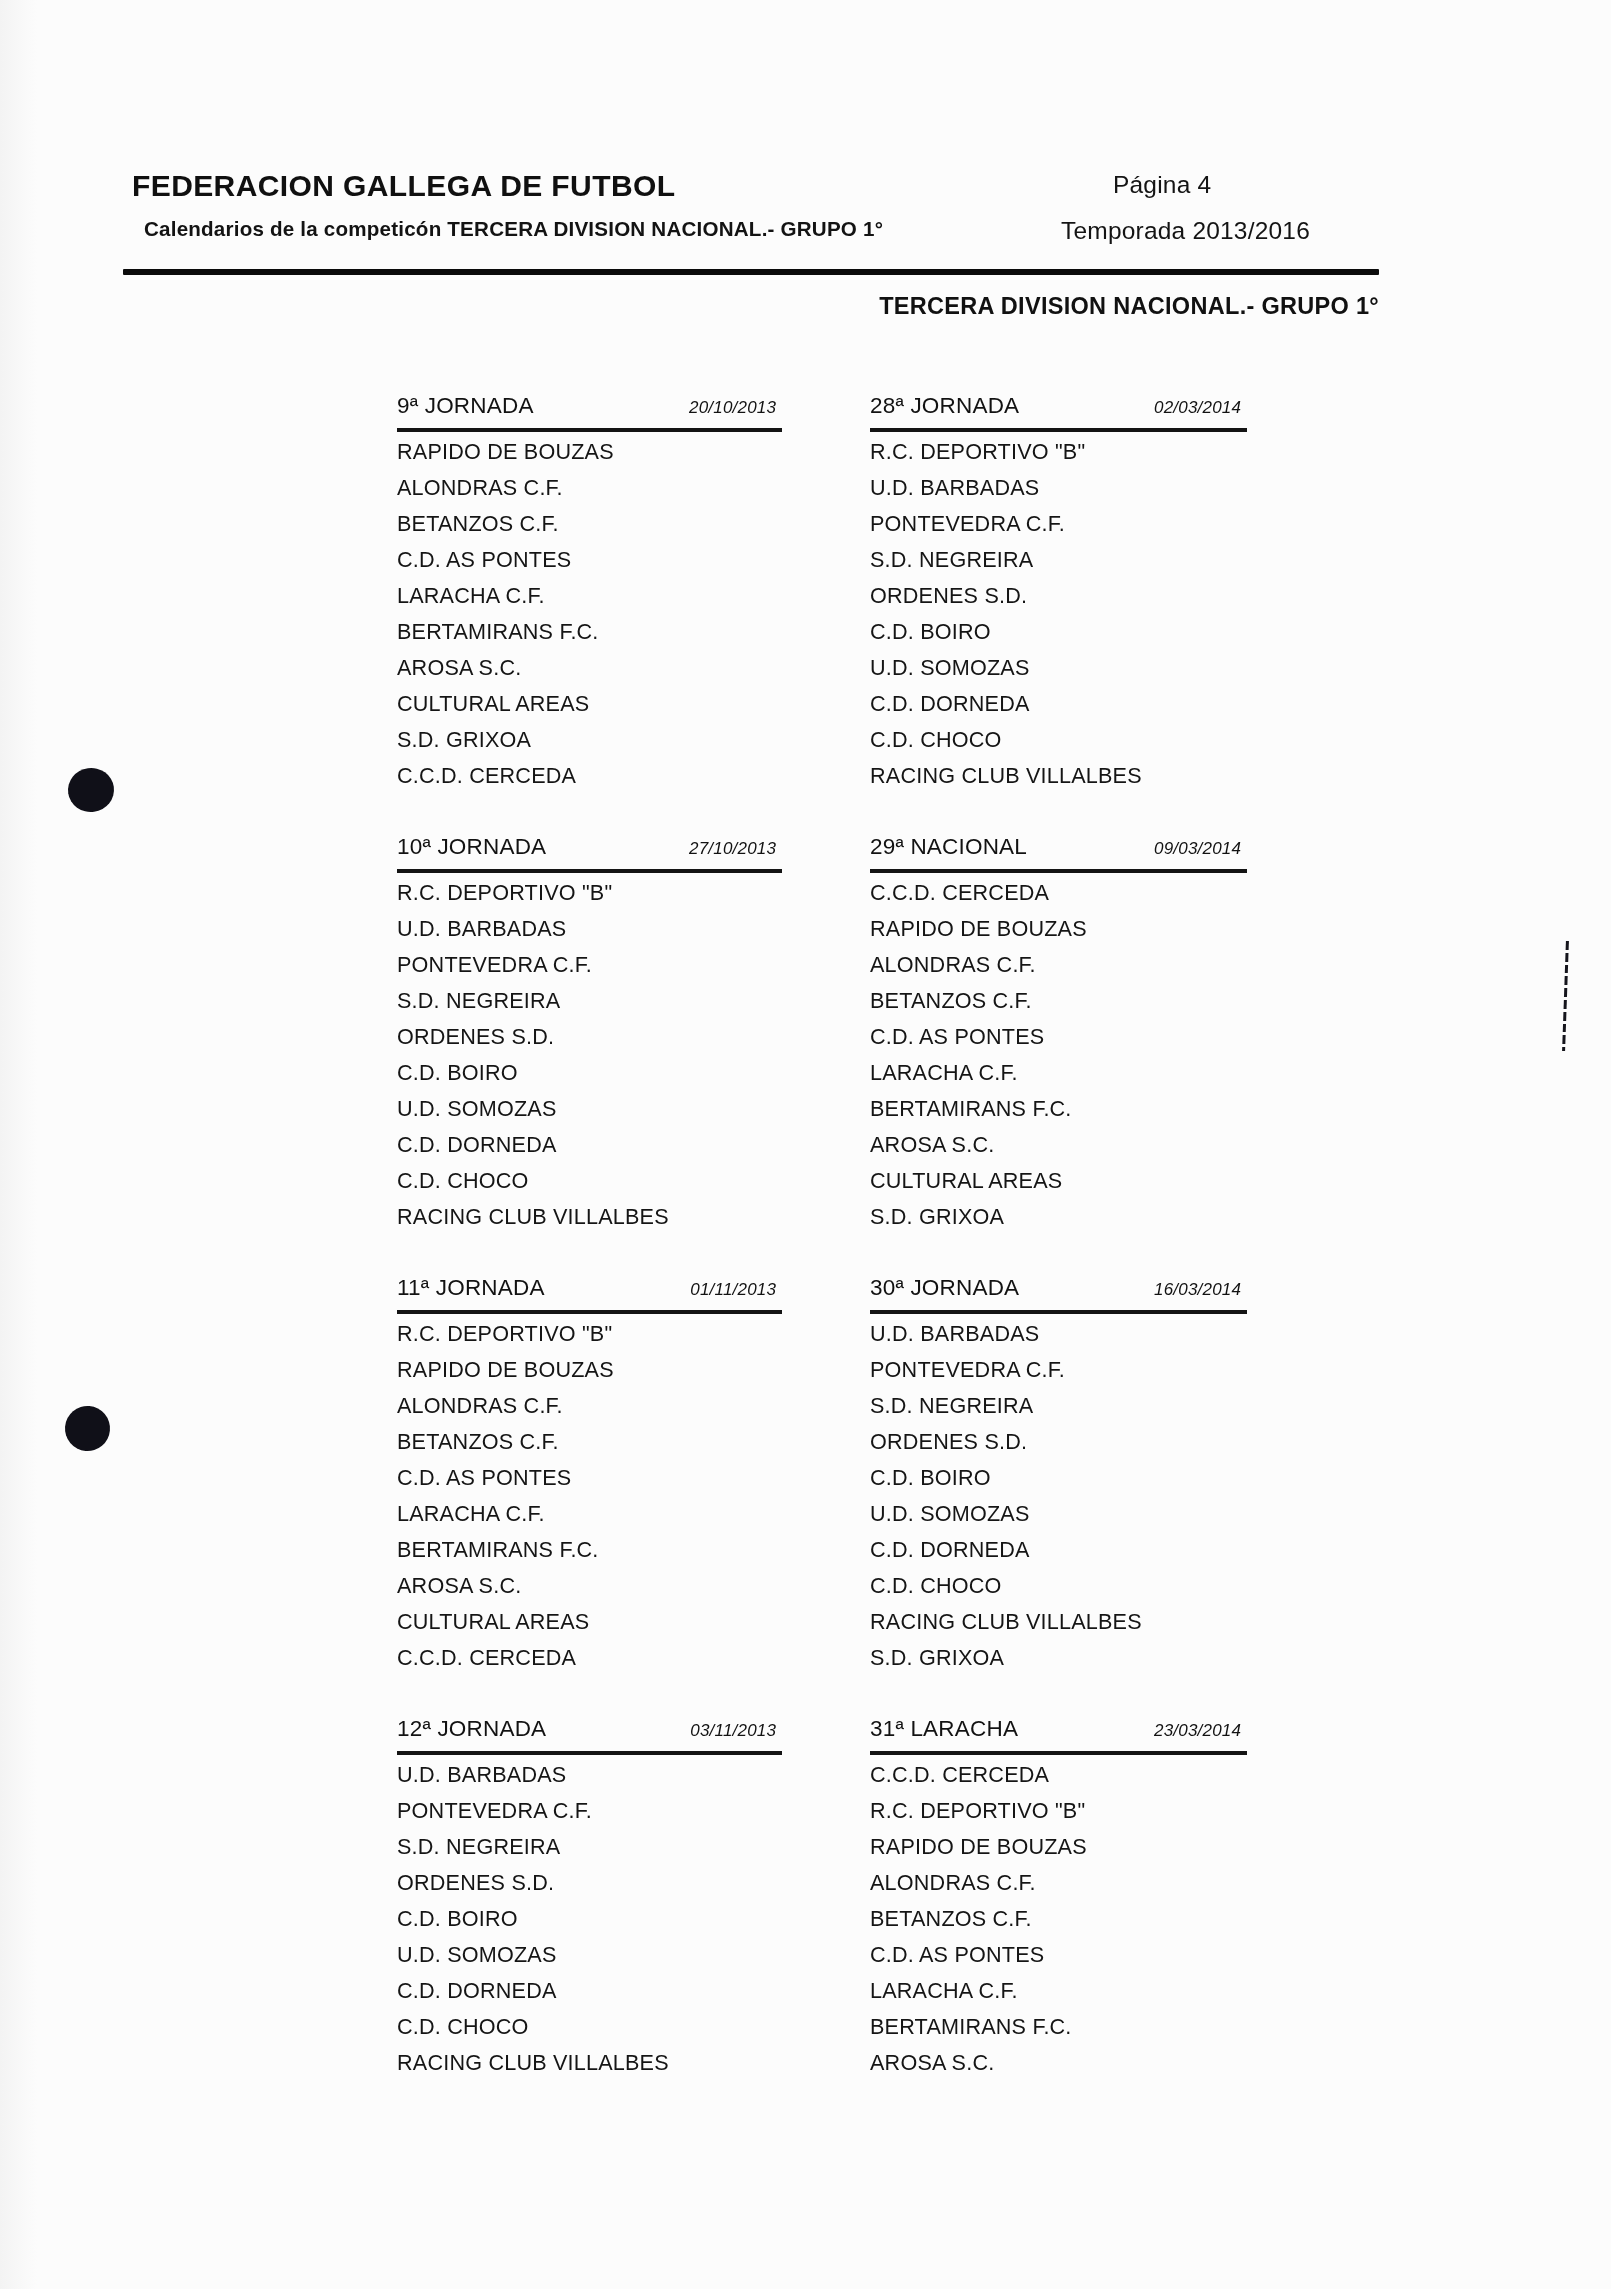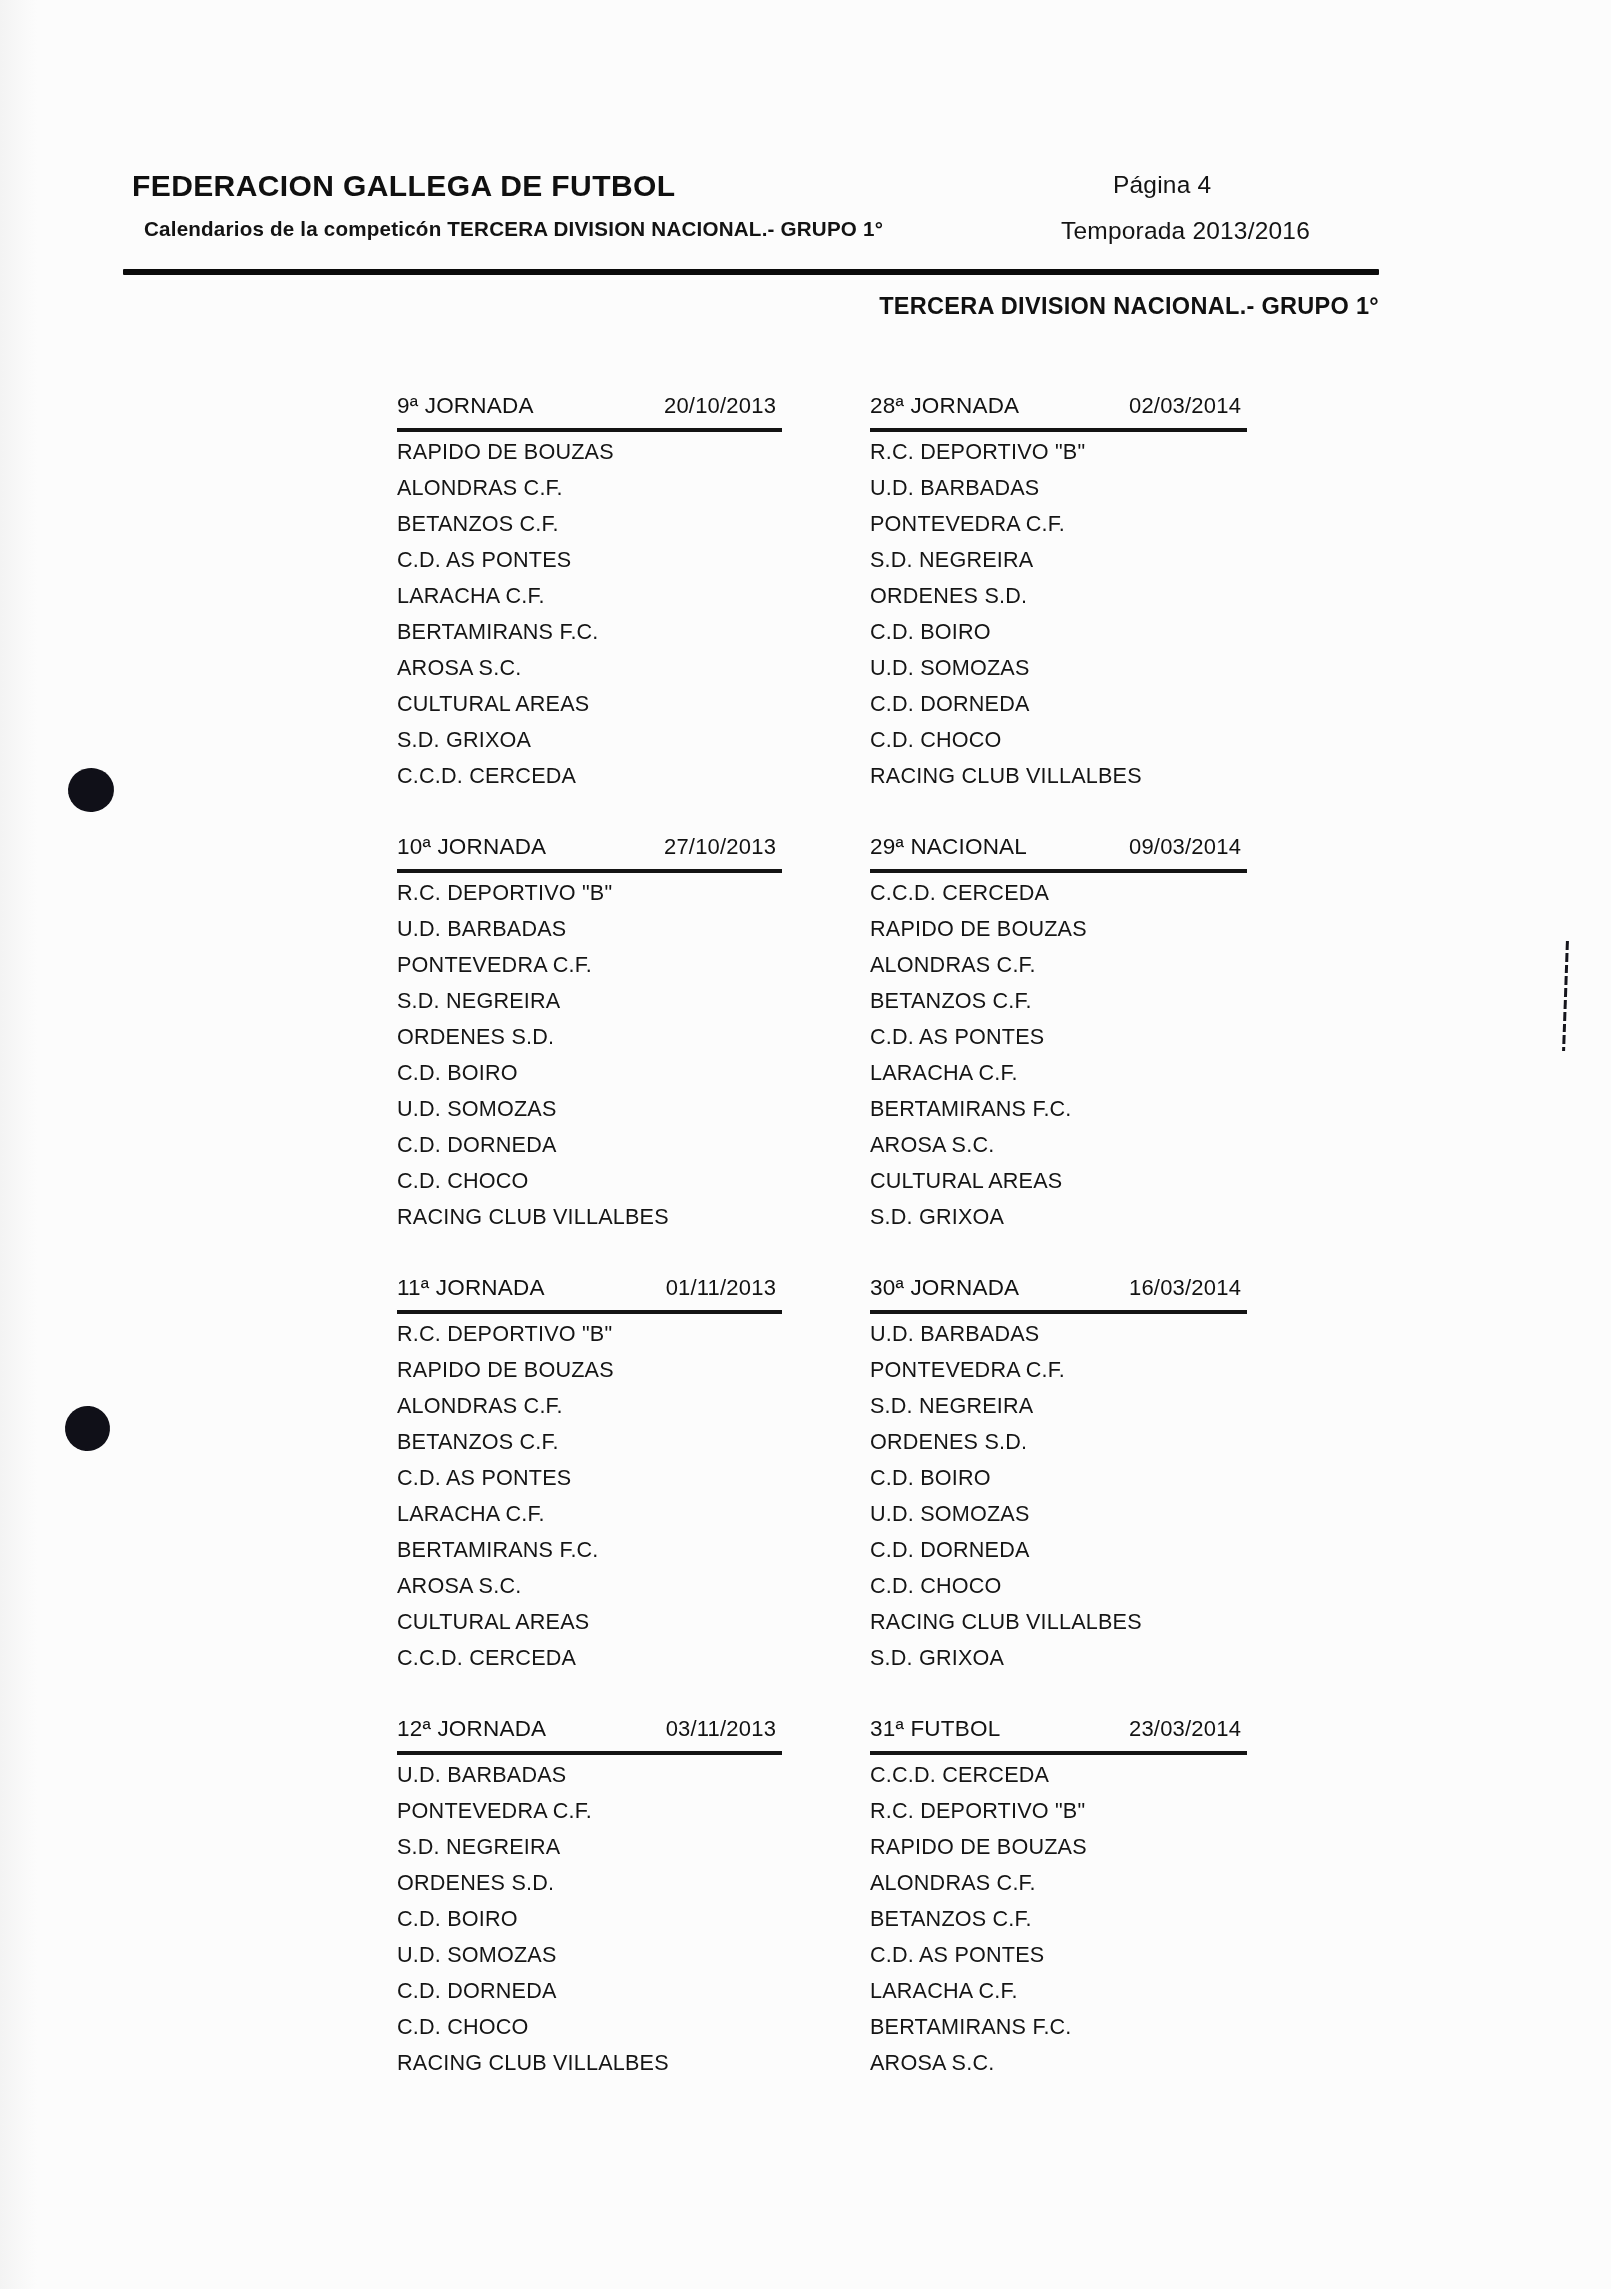--- a/index.html
+++ b/index.html
@@ -43,21 +43,21 @@
   
   .jornada{position:absolute;width:385px;}
   .col-left{left:397px;}
   .col-right{left:870px;width:377px;}
   .row-0{top:392px}.row-1{top:833px}.row-2{top:1274px}.row-3{top:1715px}
   .j-head{
     display:flex;justify-content:space-between;align-items:baseline;
     height:27.4px;line-height:27.4px;gap:46px;
   }
   .j-title{font-size:22.5px;letter-spacing:0.2px;white-space:nowrap;color:#121212;}
-  .j-date{font-size:22px;letter-spacing:0.2px;white-space:nowrap;color:#121212;padding-right:5.9px;}
+  .j-date{font-size:17px;letter-spacing:0.2px;white-space:nowrap;color:#121212;padding-right:5.9px;font-style:italic;}
   .j-rule{margin-top:8.8px;height:3.9px;background:#141414;}
   .j-teams{
     list-style:none;margin:6.9px 0 0 0;padding:0;
   }
   .j-teams li{
     height:36px;line-height:26.5px;font-size:21.6px;letter-spacing:0.2px;
     white-space:nowrap;color:#151515;
   }
   
   .punch{
@@ -224,21 +224,21 @@
       <li>C.D. BOIRO</li>
       <li>U.D. SOMOZAS</li>
       <li>C.D. DORNEDA</li>
       <li>C.D. CHOCO</li>
       <li>RACING CLUB VILLALBES</li>
     </ul>
 </section>
 
 <section class="jornada col-right row-3">
   <div class="j-head">
-    <span class="j-title">31ª FUTBOL</span>
+    <span class="j-title">31ª LARACHA</span>
     <span class="j-date">23/03/2014</span>
   </div>
   <div class="j-rule"></div>
   <ul class="j-teams">
 
   <li>C.C.D. CERCEDA</li>
       <li>R.C. DEPORTIVO "B"</li>
       <li>RAPIDO DE BOUZAS</li>
       <li>ALONDRAS C.F.</li>
       <li>BETANZOS C.F.</li>

